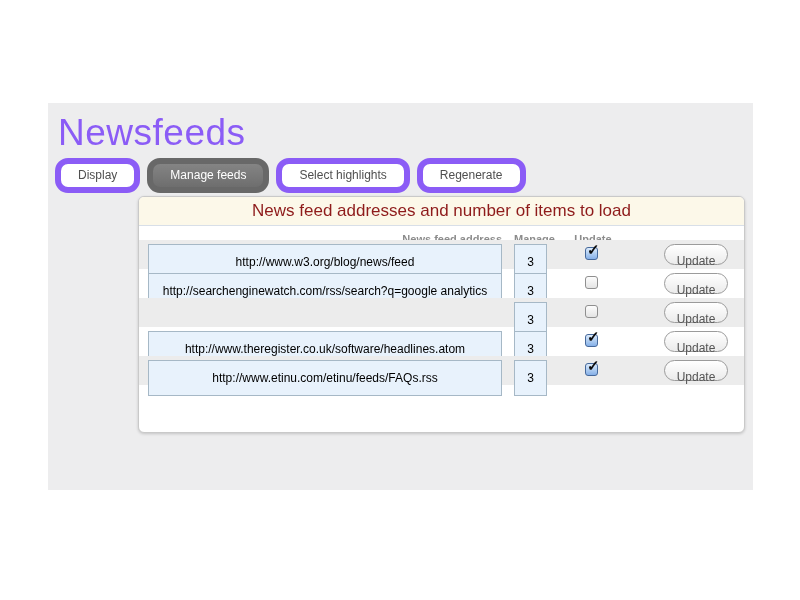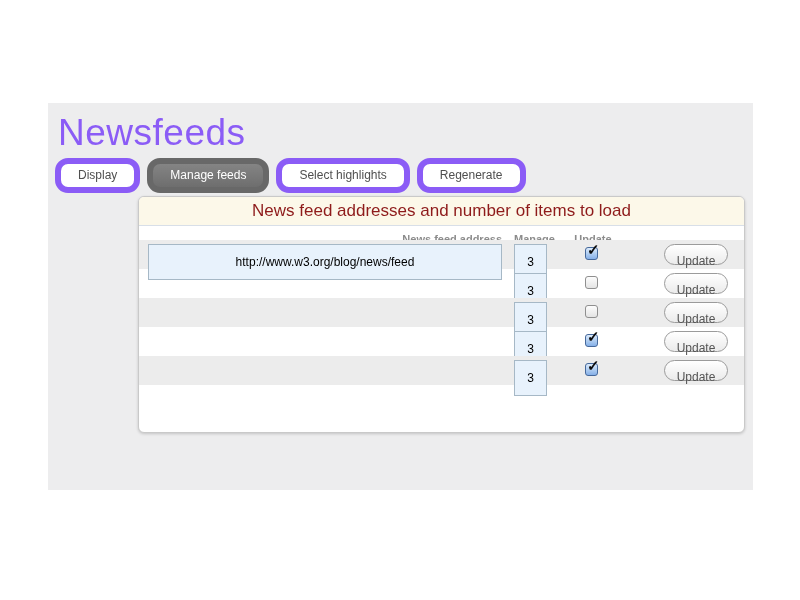--- a/index.html
+++ b/index.html
@@ -101,35 +101,38 @@
       </div>
 
       <div class="rows">
           <div class="feed-row stripe">
     <input class="url-input" type="text" value="http://www.w3.org/blog/news/feed" style="">
     <input class="items-input" type="text" value="3" style="">
     <span class="checkbox checked"></span>
     <button class="row-btn">Update</button>
   </div>
           <div class="feed-row">
+    <input class="url-input" type="text" value="http://searchenginewatch.com/rss/search?q=google analytics" style="">
     <input class="items-input" type="text" value="3" style="">
     <span class="checkbox"></span>
     <button class="row-btn">Update</button>
   </div>
           <div class="feed-row stripe">
     <input class="items-input" type="text" value="3" style="">
     <span class="checkbox"></span>
     <button class="row-btn">Update</button>
   </div>
           <div class="feed-row">
+    <input class="url-input" type="text" value="http://www.theregister.co.uk/software/headlines.atom" style="">
     <input class="items-input" type="text" value="3" style="">
     <span class="checkbox checked"></span>
     <button class="row-btn">Update</button>
   </div>
           <div class="feed-row stripe">
+    <input class="url-input" type="text" value="http://www.etinu.com/etinu/feeds/FAQs.rss" style="">
     <input class="items-input" type="text" value="3" style="">
     <span class="checkbox checked"></span>
     <button class="row-btn">Update</button>
   </div>
         </div>
     </div>
   </div>
 </div>
 
 </body></html>

